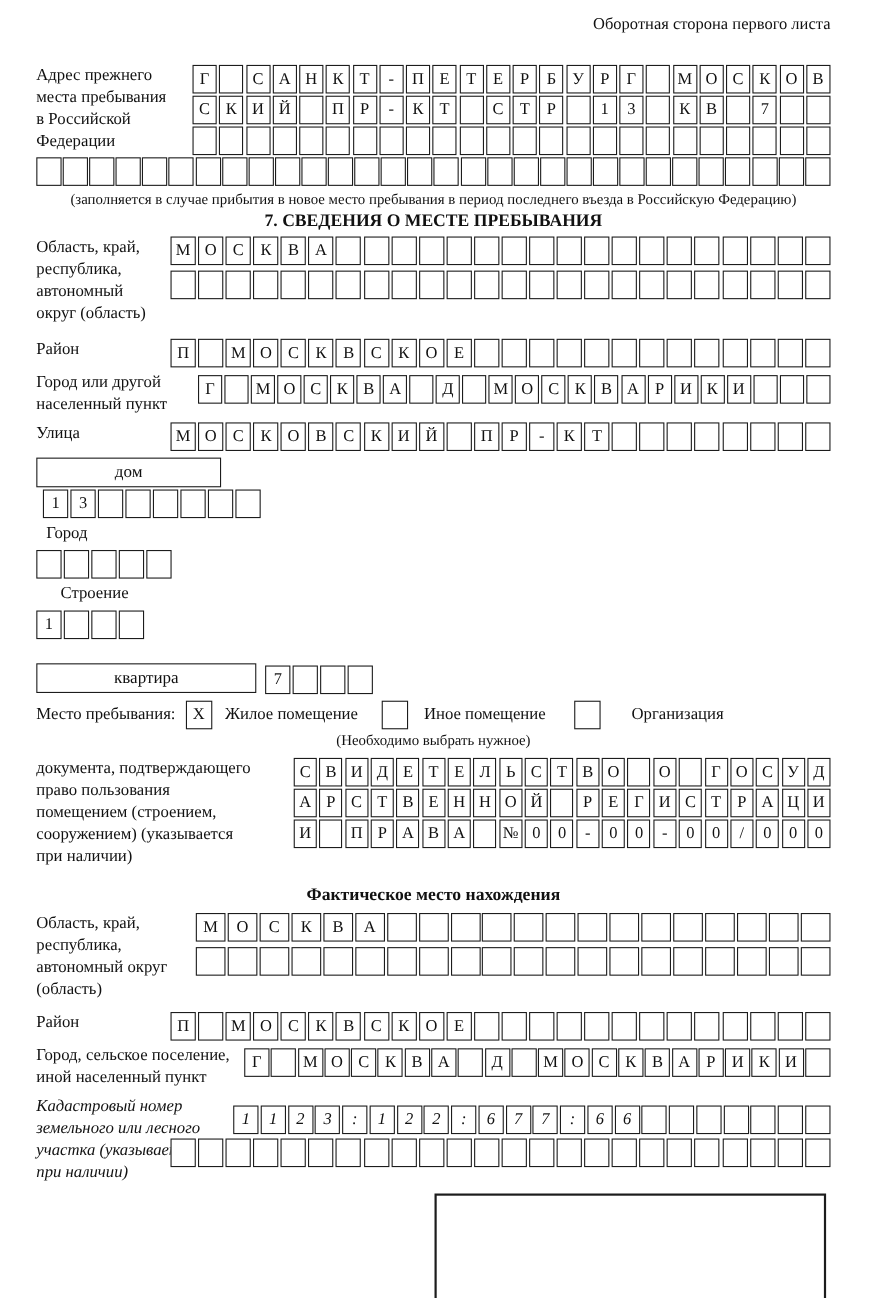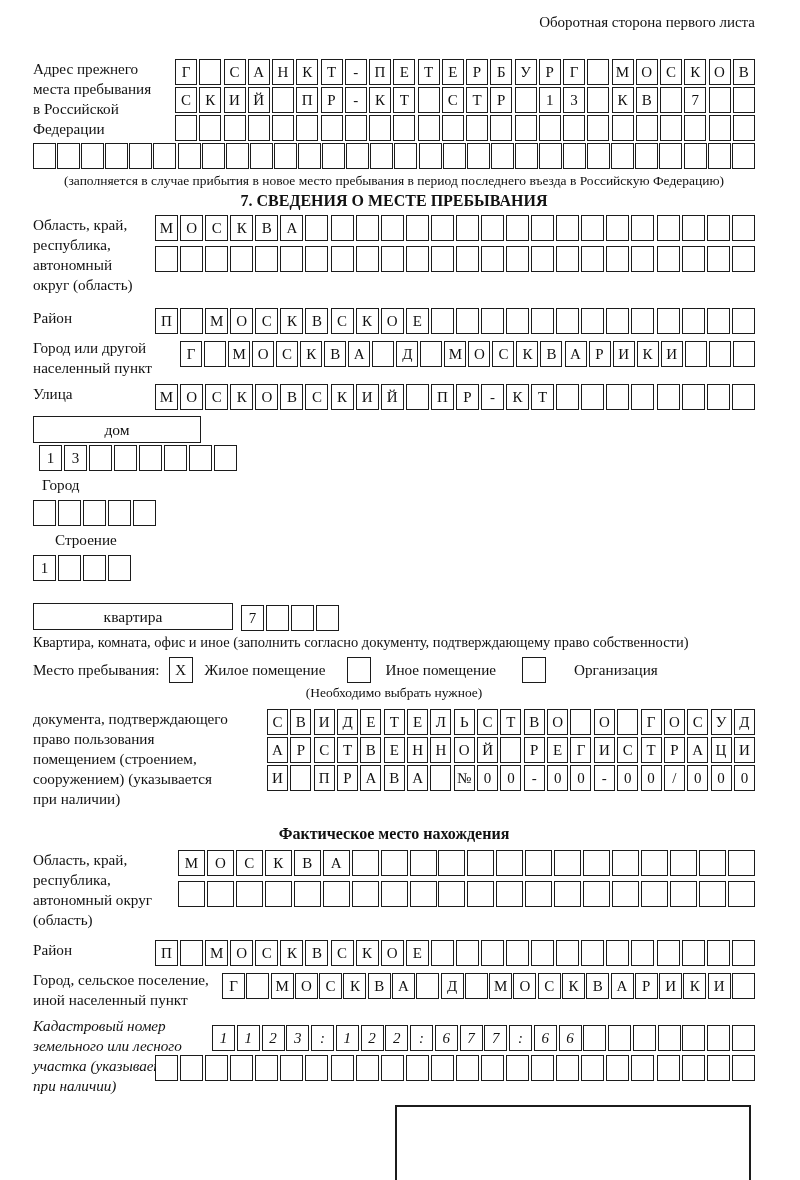--- a/index.html
+++ b/index.html
@@ -419,21 +419,20 @@
 
   <div class="apt-row">
     <div class="bigbox apt-box">квартира</div>
     <div class="cellrow w23 apt-cells">
         <span class="cell">7</span>
         <span class="cell"></span>
         <span class="cell"></span>
         <span class="cell"></span>
       </div>
   </div>
-  <div class="note-left">Квартира, комната, офис и иное (заполнить согласно документу, подтверждающему право собственности)</div>
 
   <div class="stay-row">
     <span>Место пребывания:</span>
     <span class="chk" style="margin-left:9px">X</span>
     <span style="margin-left:12px">Жилое помещение</span>
     <span class="chk" style="margin-left:22px"></span>
     <span style="margin-left:14px">Иное помещение</span>
     <span class="chk" style="margin-left:26px"></span>
     <span style="margin-left:28px">Организация</span>
   </div>

